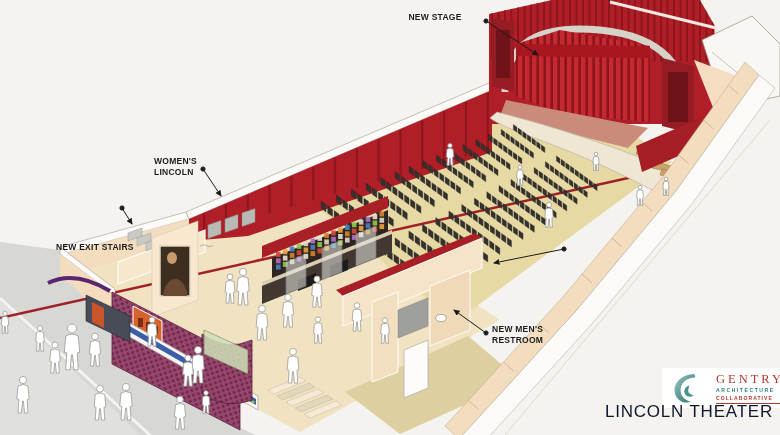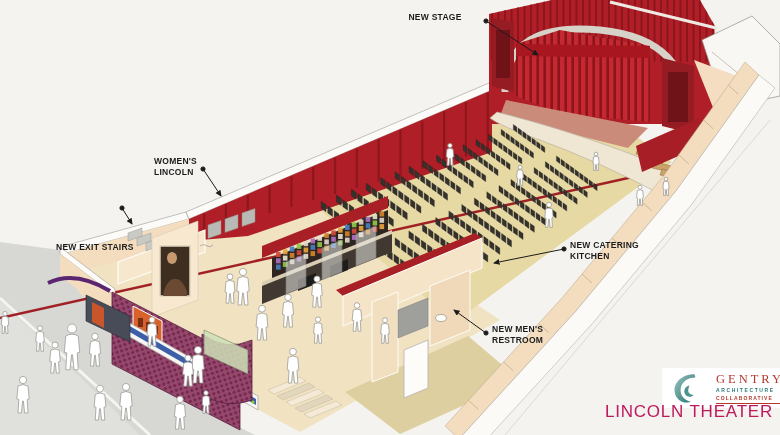--- a/index.html
+++ b/index.html
@@ -13,21 +13,21 @@
               align-items:center;gap:18px;background:#fff;padding:1px 10px;}
   #logo-text{display:flex;flex-direction:column;line-height:1;}
   #logo-name{font-family:"Liberation Serif",serif;font-size:12.5px;letter-spacing:3px;
              color:var(--logo-red,#b5372e);font-weight:400;}
   #logo-line1{font:700 5px "Liberation Sans",sans-serif;letter-spacing:1.6px;
               color:var(--logo-teal,#2c7a76);margin-top:2px;}
   #logo-line2{font:700 5px "Liberation Sans",sans-serif;letter-spacing:1.1px;
               color:var(--logo-red,#b5372e);margin-top:1.5px;padding-bottom:2px;
               border-bottom:1.5px solid var(--logo-red,#b5372e);}
   #project-title{position:absolute;left:598px;top:402px;width:182px;text-align:center;
-                 font:400 17px "Liberation Sans",sans-serif;letter-spacing:.8px;color:#be185d;}
+                 font:400 17px "Liberation Sans",sans-serif;letter-spacing:.8px;color:#0f172a;}
 </style>
 </head>
 <body>
 
 <div id="stage-wrap">
 
 <svg id="scene" width="780" height="435" viewBox="0 0 780 435">
   <defs>
     <marker id="arr" markerWidth="8" markerHeight="7" refX="5.5" refY="3" orient="auto">
       <path d="M0,0L6.5,3L0,6Z" fill="#1b1b1b"></path>
@@ -685,22 +685,20 @@
     <line x1="564" y1="249" x2="494" y2="263" marker-end="url(#arr)"></line>
     <circle cx="486" cy="333" r="2.1"></circle>
     <line x1="486" y1="333" x2="454" y2="310" marker-end="url(#arr)"></line>
   </g>
 </svg>
 
 <div class="callout right" style="left:390px;top:12px;width:90px;">NEW STAGE</div>
 <div class="callout" style="left:154px;top:156px;">WOMEN'S
 LINCOLN</div>
 <div class="callout" style="left:56px;top:201px;margin-top:41px;">NEW EXIT STAIRS</div>
-<div class="callout" style="left:570px;top:240px;">NEW CATERING
-KITCHEN</div>
 <div class="callout" style="left:492px;top:324px;text-align:right;">NEW MEN'S
 RESTROOM</div>
 
 <div id="logo-block">
   <svg width="26" height="34" viewBox="0 0 30 36">
     <defs>
       <linearGradient id="tg" x1="0" y1="0" x2="1" y2="1">
         <stop offset="0" stop-color="#9cc5c0"></stop>
             <stop offset="1" stop-color="#1f6f6b"></stop>
       </linearGradient>

